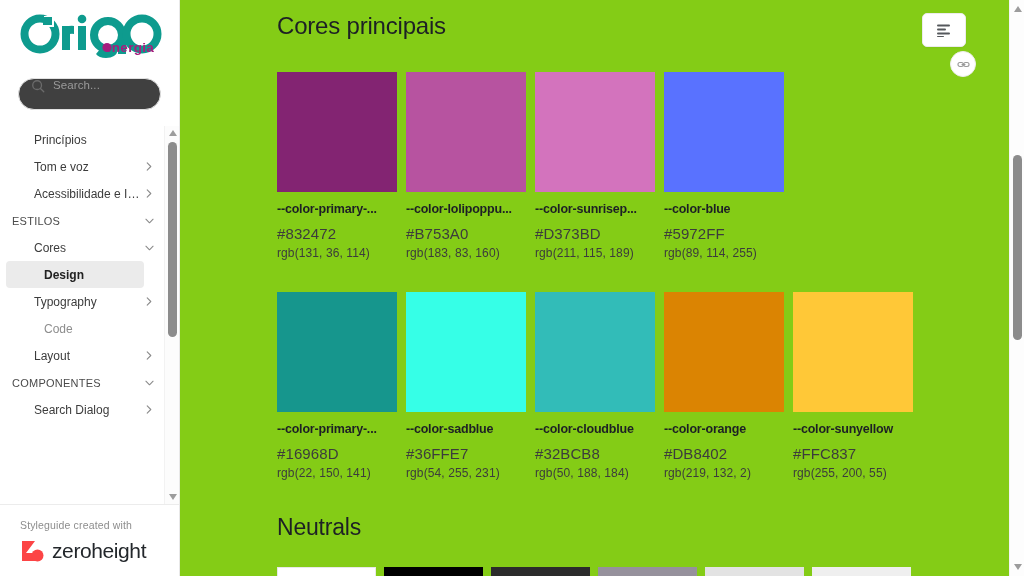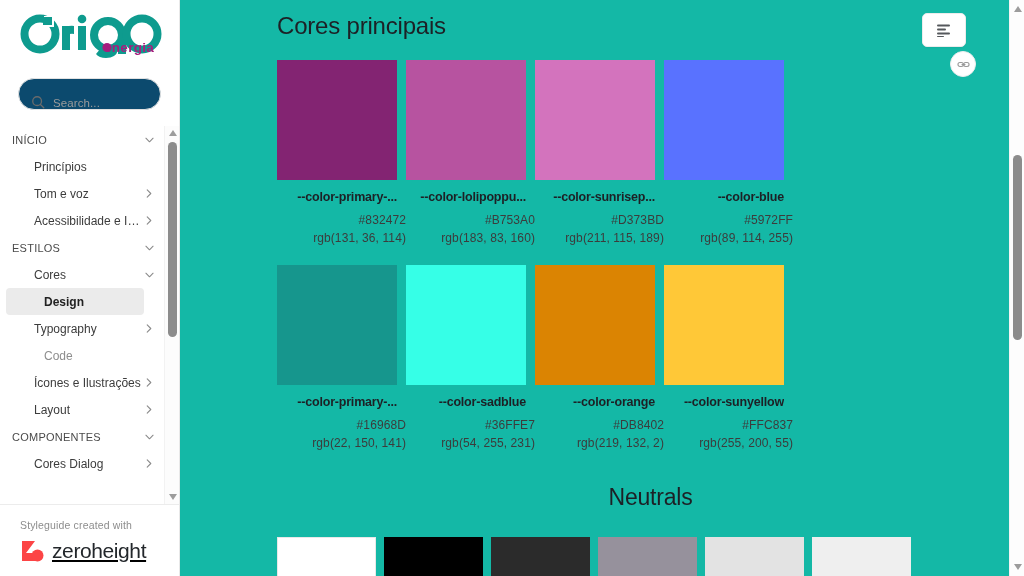--- a/index.html
+++ b/index.html
@@ -22,26 +22,26 @@
     display: flex; flex-direction: column;
   }
   .logo-wrap {
     padding: 14px 0 0 18px;
     height: 72px;
   }
   .logo { display: block; }
 
   .search-wrap { padding: 6px 18px 0 18px; }
   .search-box {
-    display: flex; align-items: flex-end;
+    display: flex; align-items: flex-start;
     height: 32px;
     border: 1px solid #e2e2e2;
     border-radius: 18px;
     padding: 0 12px;
-    background: #0c4a6e;
+    background: #404040;
   }
   .search-box svg { flex: 0 0 auto; }
   .search-placeholder {
     font-size: 11.5px;
     color: #9a9a9a;
     margin-left: 8px;
     letter-spacing: .1px;
   }
 
   .nav {
@@ -112,30 +112,30 @@
   .sidebar-footer {
     flex: 0 0 auto;
     border-top: 1px solid #ececec;
     padding: 14px 0 12px 20px;
     background: #fff;
   }
   .sg-created {
     font-size: 10.5px; color: #8d8d8d; letter-spacing: .15px;
     margin-bottom: 7px;
   }
-  .zh-row { display: flex; align-items: center; text-decoration: underline; }
+  .zh-row { display: flex; align-items: center; }
   .zh-name { font-size: 21px; color: #23272b; letter-spacing: -.4px; margin-left: 6px; }
 
   
   .main {
     position: relative;
     flex: 1 1 auto;
     height: 576px;
     overflow: hidden;
-    background: #14b8a6;
+    background: #84cc16;
   }
   .main-inner { position: relative; padding: 0 0 0 97px; }
 
   .page-title {
     font-size: 24px;
     color: #1d2025;
     font-weight: 400;
     letter-spacing: -.2px;
     padding-top: 12px;
   }
@@ -163,53 +163,52 @@
     width: 26px; height: 26px;
     border: 1px solid #eeeeee;
     border-radius: 50%;
     background: #fff;
     display: flex; align-items: center; justify-content: center;
     cursor: pointer;
   }
 
   .swatch-grid {
     display: flex;
-    margin-top: 20px;
-    text-align: right;
+    margin-top: 32px;
   }
   .swatch-col { width: 129px; flex: 0 0 129px; }
   .swatch {
     width: 120px; height: 120px;
     display: block;
   }
   .sw-name {
     margin-top: 10px;
     font-size: 12.5px;
     font-weight: 700;
     color: #1d2025;
     letter-spacing: -.2px;
     white-space: nowrap;
     overflow: hidden;
     text-overflow: ellipsis;
     width: 120px;
   }
   .sw-hex {
     margin-top: 9px;
-    font-size: 12px;
+    font-size: 15px;
     color: #3c3c3c;
     letter-spacing: .1px;
   }
   .sw-rgb {
     margin-top: 4px;
     font-size: 12px;
     color: #3c3c3c;
     letter-spacing: .1px;
   }
 
-  .neutrals-title { margin-top: 34px; text-align: center; }
+  .neutrals-title { margin-top: 34px; }
   .neutral-grid { display: flex; margin-top: 26px; }
   .neutral-col { width: 107px; flex: 0 0 107px; }
   .neutral-sw { width: 99px; height: 86px; }
   .neutral-sw.bordered { border: 1px solid #e8e8e8; }
 
   
   .page-scroll {
     position: absolute;
     right: 0; top: 0;
     width: 15px; height: 576px;
@@ -262,28 +261,20 @@
         <svg width="14" height="14" viewBox="0 0 16 16">
           <circle cx="7" cy="7" r="5" fill="none" stroke="#6b6b6b" stroke-width="1.5"></circle>
           <line x1="10.8" y1="10.8" x2="14.6" y2="14.6" stroke="#6b6b6b" stroke-width="1.5" stroke-linecap="round"></line>
         </svg>
         <span class="search-placeholder">Search...</span>
       </div>
     </div>
 
     <nav class="nav">
       <div class="nav-inner" id="nav-list">
-          <div class="nav-row section">
-            <span class="lbl">INÍCIO</span>
-            <span class="chev">
-              <svg width="9" height="6" viewBox="0 0 10 6">
-                <path d="M1 1 L5 5 L9 1" fill="none" stroke="#8a8a8a" stroke-width="1.2" stroke-linecap="round" stroke-linejoin="round"></path>
-              </svg>
-            </span>
-          </div>
           <div class="nav-row lvl1">
             <span class="lbl">Princípios</span>
             <span class="chev"></span>
           </div>
           <div class="nav-row lvl1">
             <span class="lbl">Tom e voz</span>
             <span class="chev">
               <svg width="6" height="9" viewBox="0 0 6 10">
                 <path d="M1 1 L5 5 L1 9" fill="none" stroke="#8a8a8a" stroke-width="1.2" stroke-linecap="round" stroke-linejoin="round"></path>
               </svg>
@@ -323,45 +314,37 @@
               <svg width="6" height="9" viewBox="0 0 6 10">
                 <path d="M1 1 L5 5 L1 9" fill="none" stroke="#8a8a8a" stroke-width="1.2" stroke-linecap="round" stroke-linejoin="round"></path>
               </svg>
             </span>
           </div>
           <div class="nav-row lvl2 muted">
             <span class="lbl">Code</span>
             <span class="chev"></span>
           </div>
           <div class="nav-row lvl1">
-            <span class="lbl">Ícones e Ilustrações</span>
+            <span class="lbl">Layout</span>
             <span class="chev">
               <svg width="6" height="9" viewBox="0 0 6 10">
                 <path d="M1 1 L5 5 L1 9" fill="none" stroke="#8a8a8a" stroke-width="1.2" stroke-linecap="round" stroke-linejoin="round"></path>
               </svg>
             </span>
           </div>
-          <div class="nav-row lvl1">
-            <span class="lbl">Layout</span>
-            <span class="chev">
-              <svg width="6" height="9" viewBox="0 0 6 10">
-                <path d="M1 1 L5 5 L1 9" fill="none" stroke="#8a8a8a" stroke-width="1.2" stroke-linecap="round" stroke-linejoin="round"></path>
-              </svg>
-            </span>
-          </div>
           <div class="nav-row section">
             <span class="lbl">COMPONENTES</span>
             <span class="chev">
               <svg width="9" height="6" viewBox="0 0 10 6">
                 <path d="M1 1 L5 5 L9 1" fill="none" stroke="#8a8a8a" stroke-width="1.2" stroke-linecap="round" stroke-linejoin="round"></path>
               </svg>
             </span>
           </div>
           <div class="nav-row lvl1">
-            <span class="lbl">Cores Dialog</span>
+            <span class="lbl">Search Dialog</span>
             <span class="chev">
               <svg width="6" height="9" viewBox="0 0 6 10">
                 <path d="M1 1 L5 5 L1 9" fill="none" stroke="#8a8a8a" stroke-width="1.2" stroke-linecap="round" stroke-linejoin="round"></path>
               </svg>
             </span>
           </div>
         </div>
       <div class="sb-scroll">
         <div class="sb-arrow up">
           <svg width="8" height="6" viewBox="0 0 8 6">
@@ -428,20 +411,26 @@
             <div class="sw-hex">#16968D</div>
             <div class="sw-rgb">rgb(22, 150, 141)</div>
           </div>
           <div class="swatch-col">
             <div class="swatch" style="background:#36FFE7"></div>
             <div class="sw-name">--color-sadblue</div>
             <div class="sw-hex">#36FFE7</div>
             <div class="sw-rgb">rgb(54, 255, 231)</div>
           </div>
           <div class="swatch-col">
+            <div class="swatch" style="background:#32BCB8"></div>
+            <div class="sw-name">--color-cloudblue</div>
+            <div class="sw-hex">#32BCB8</div>
+            <div class="sw-rgb">rgb(50, 188, 184)</div>
+          </div>
+          <div class="swatch-col">
             <div class="swatch" style="background:#DB8402"></div>
             <div class="sw-name">--color-orange</div>
             <div class="sw-hex">#DB8402</div>
             <div class="sw-rgb">rgb(219, 132, 2)</div>
           </div>
           <div class="swatch-col">
             <div class="swatch" style="background:#FFC837"></div>
             <div class="sw-name">--color-sunyellow</div>
             <div class="sw-hex">#FFC837</div>
             <div class="sw-rgb">rgb(255, 200, 55)</div>

